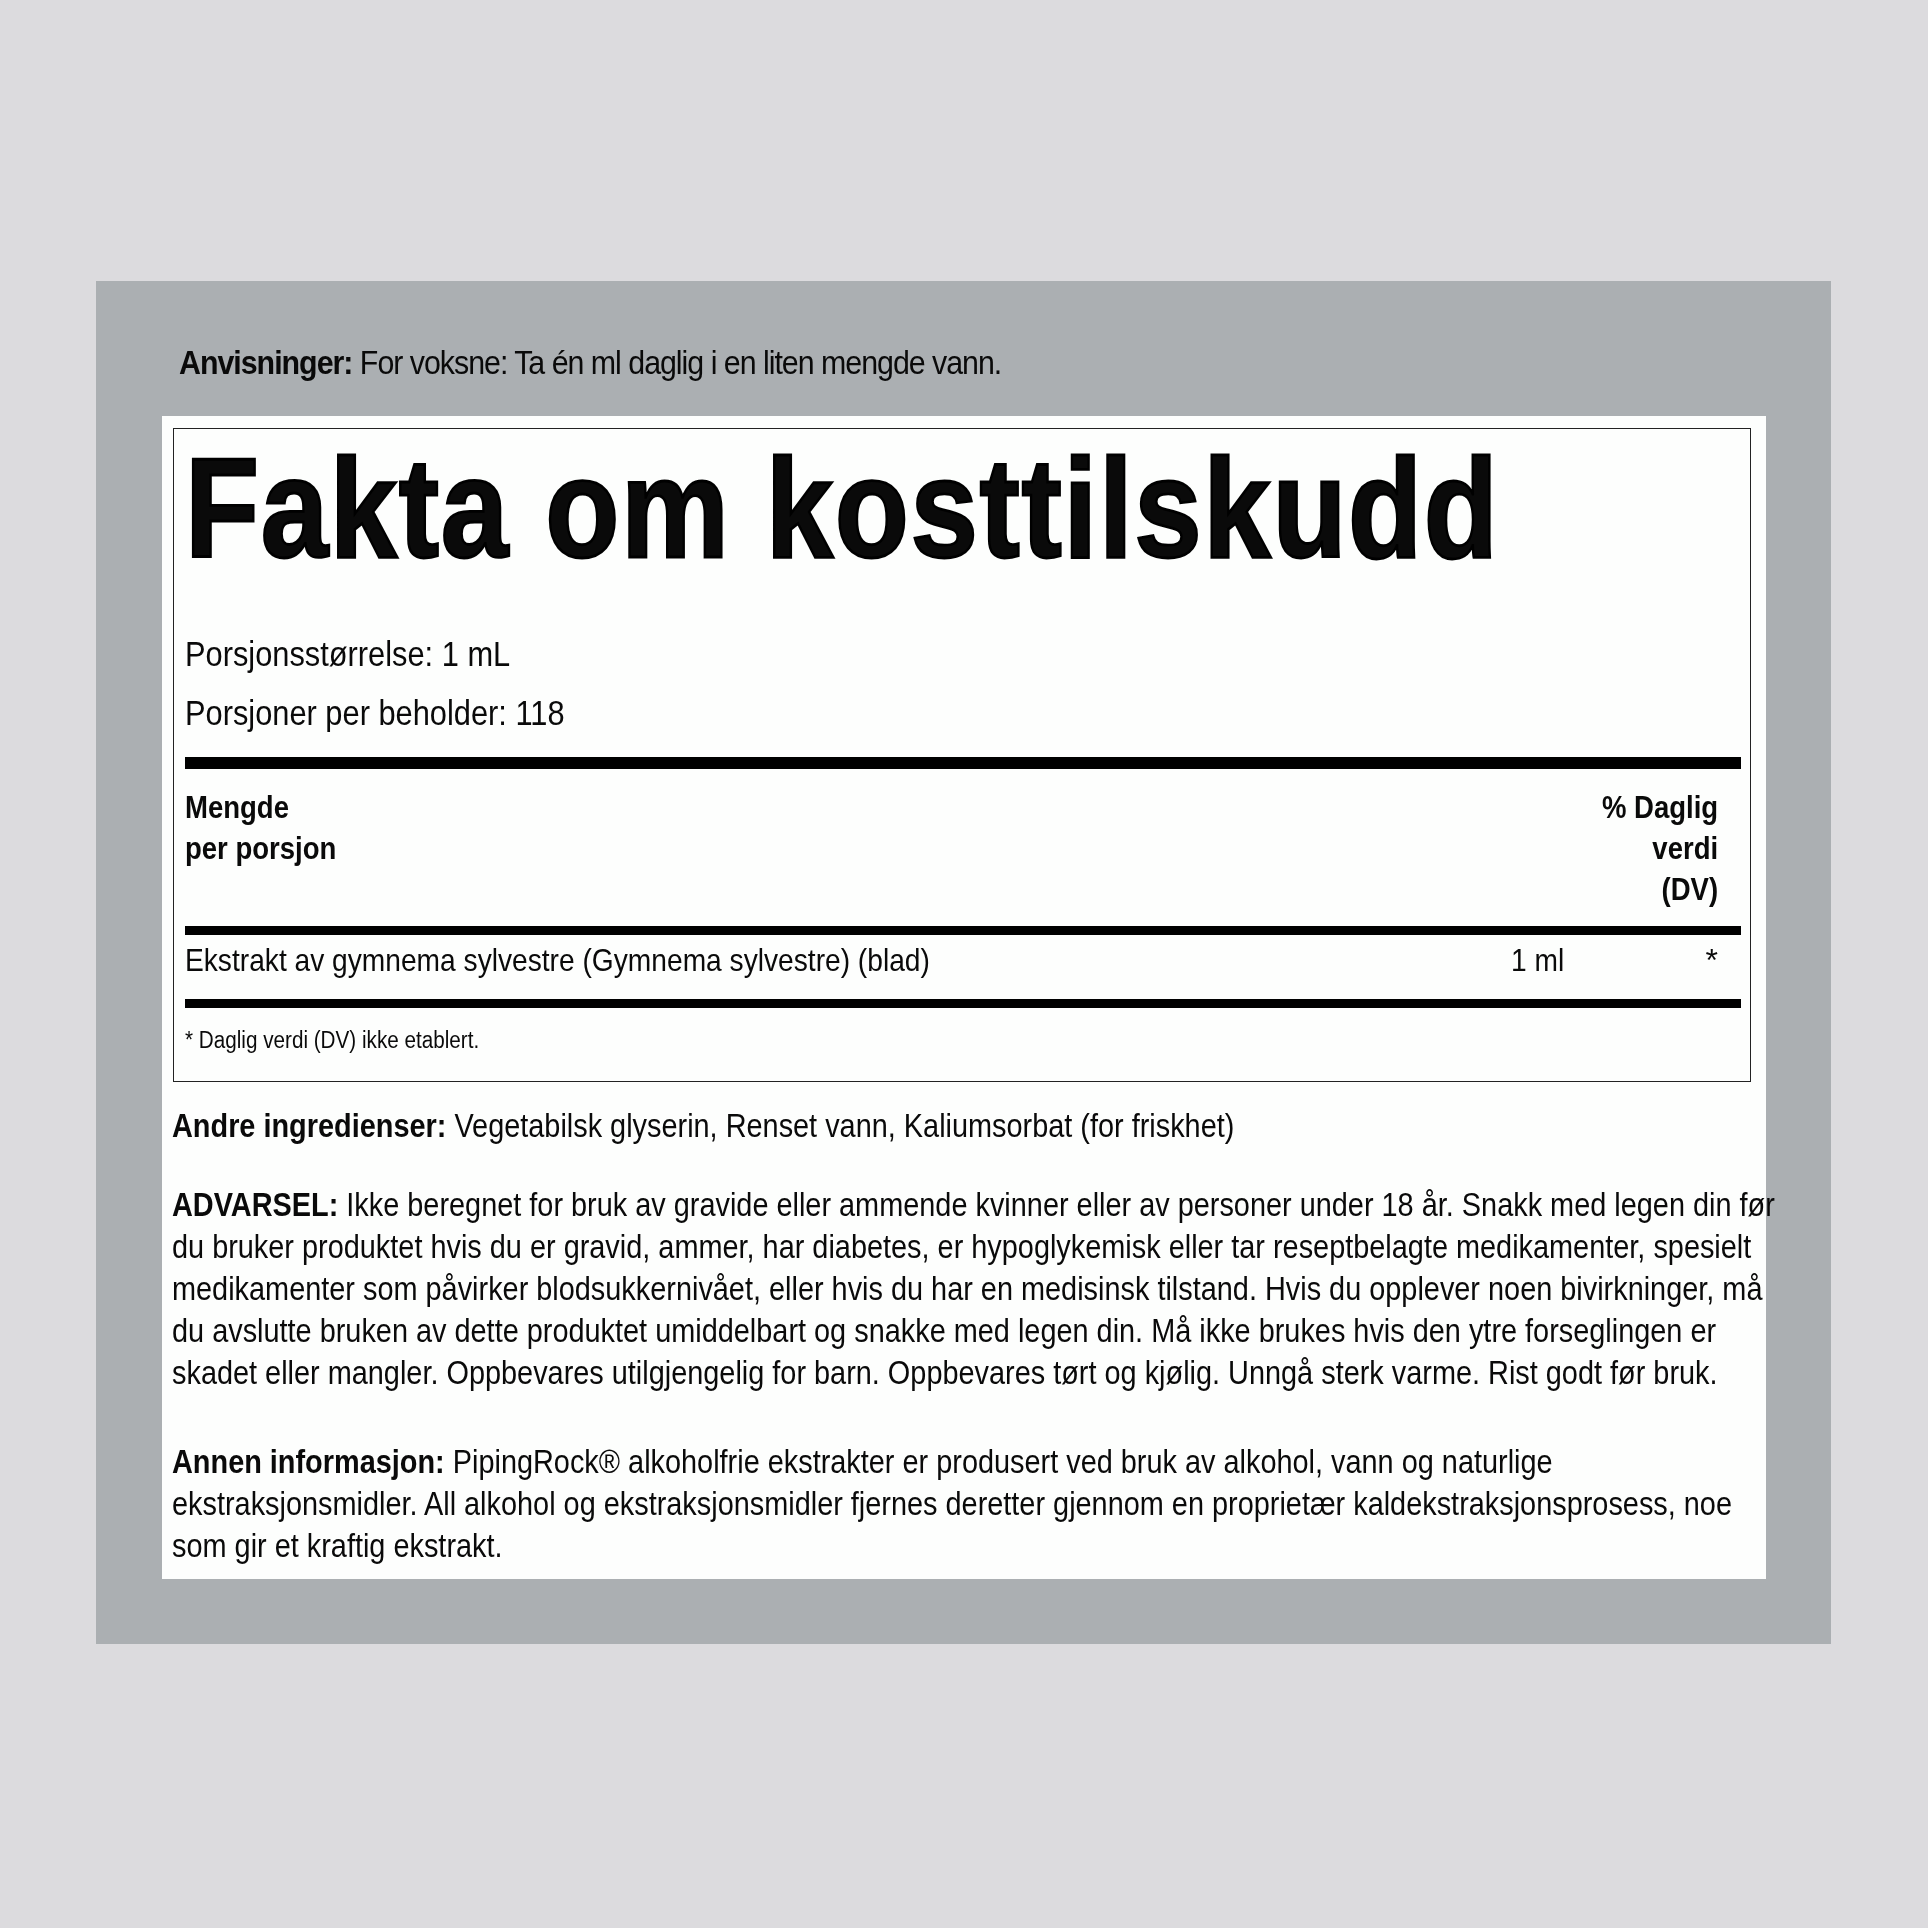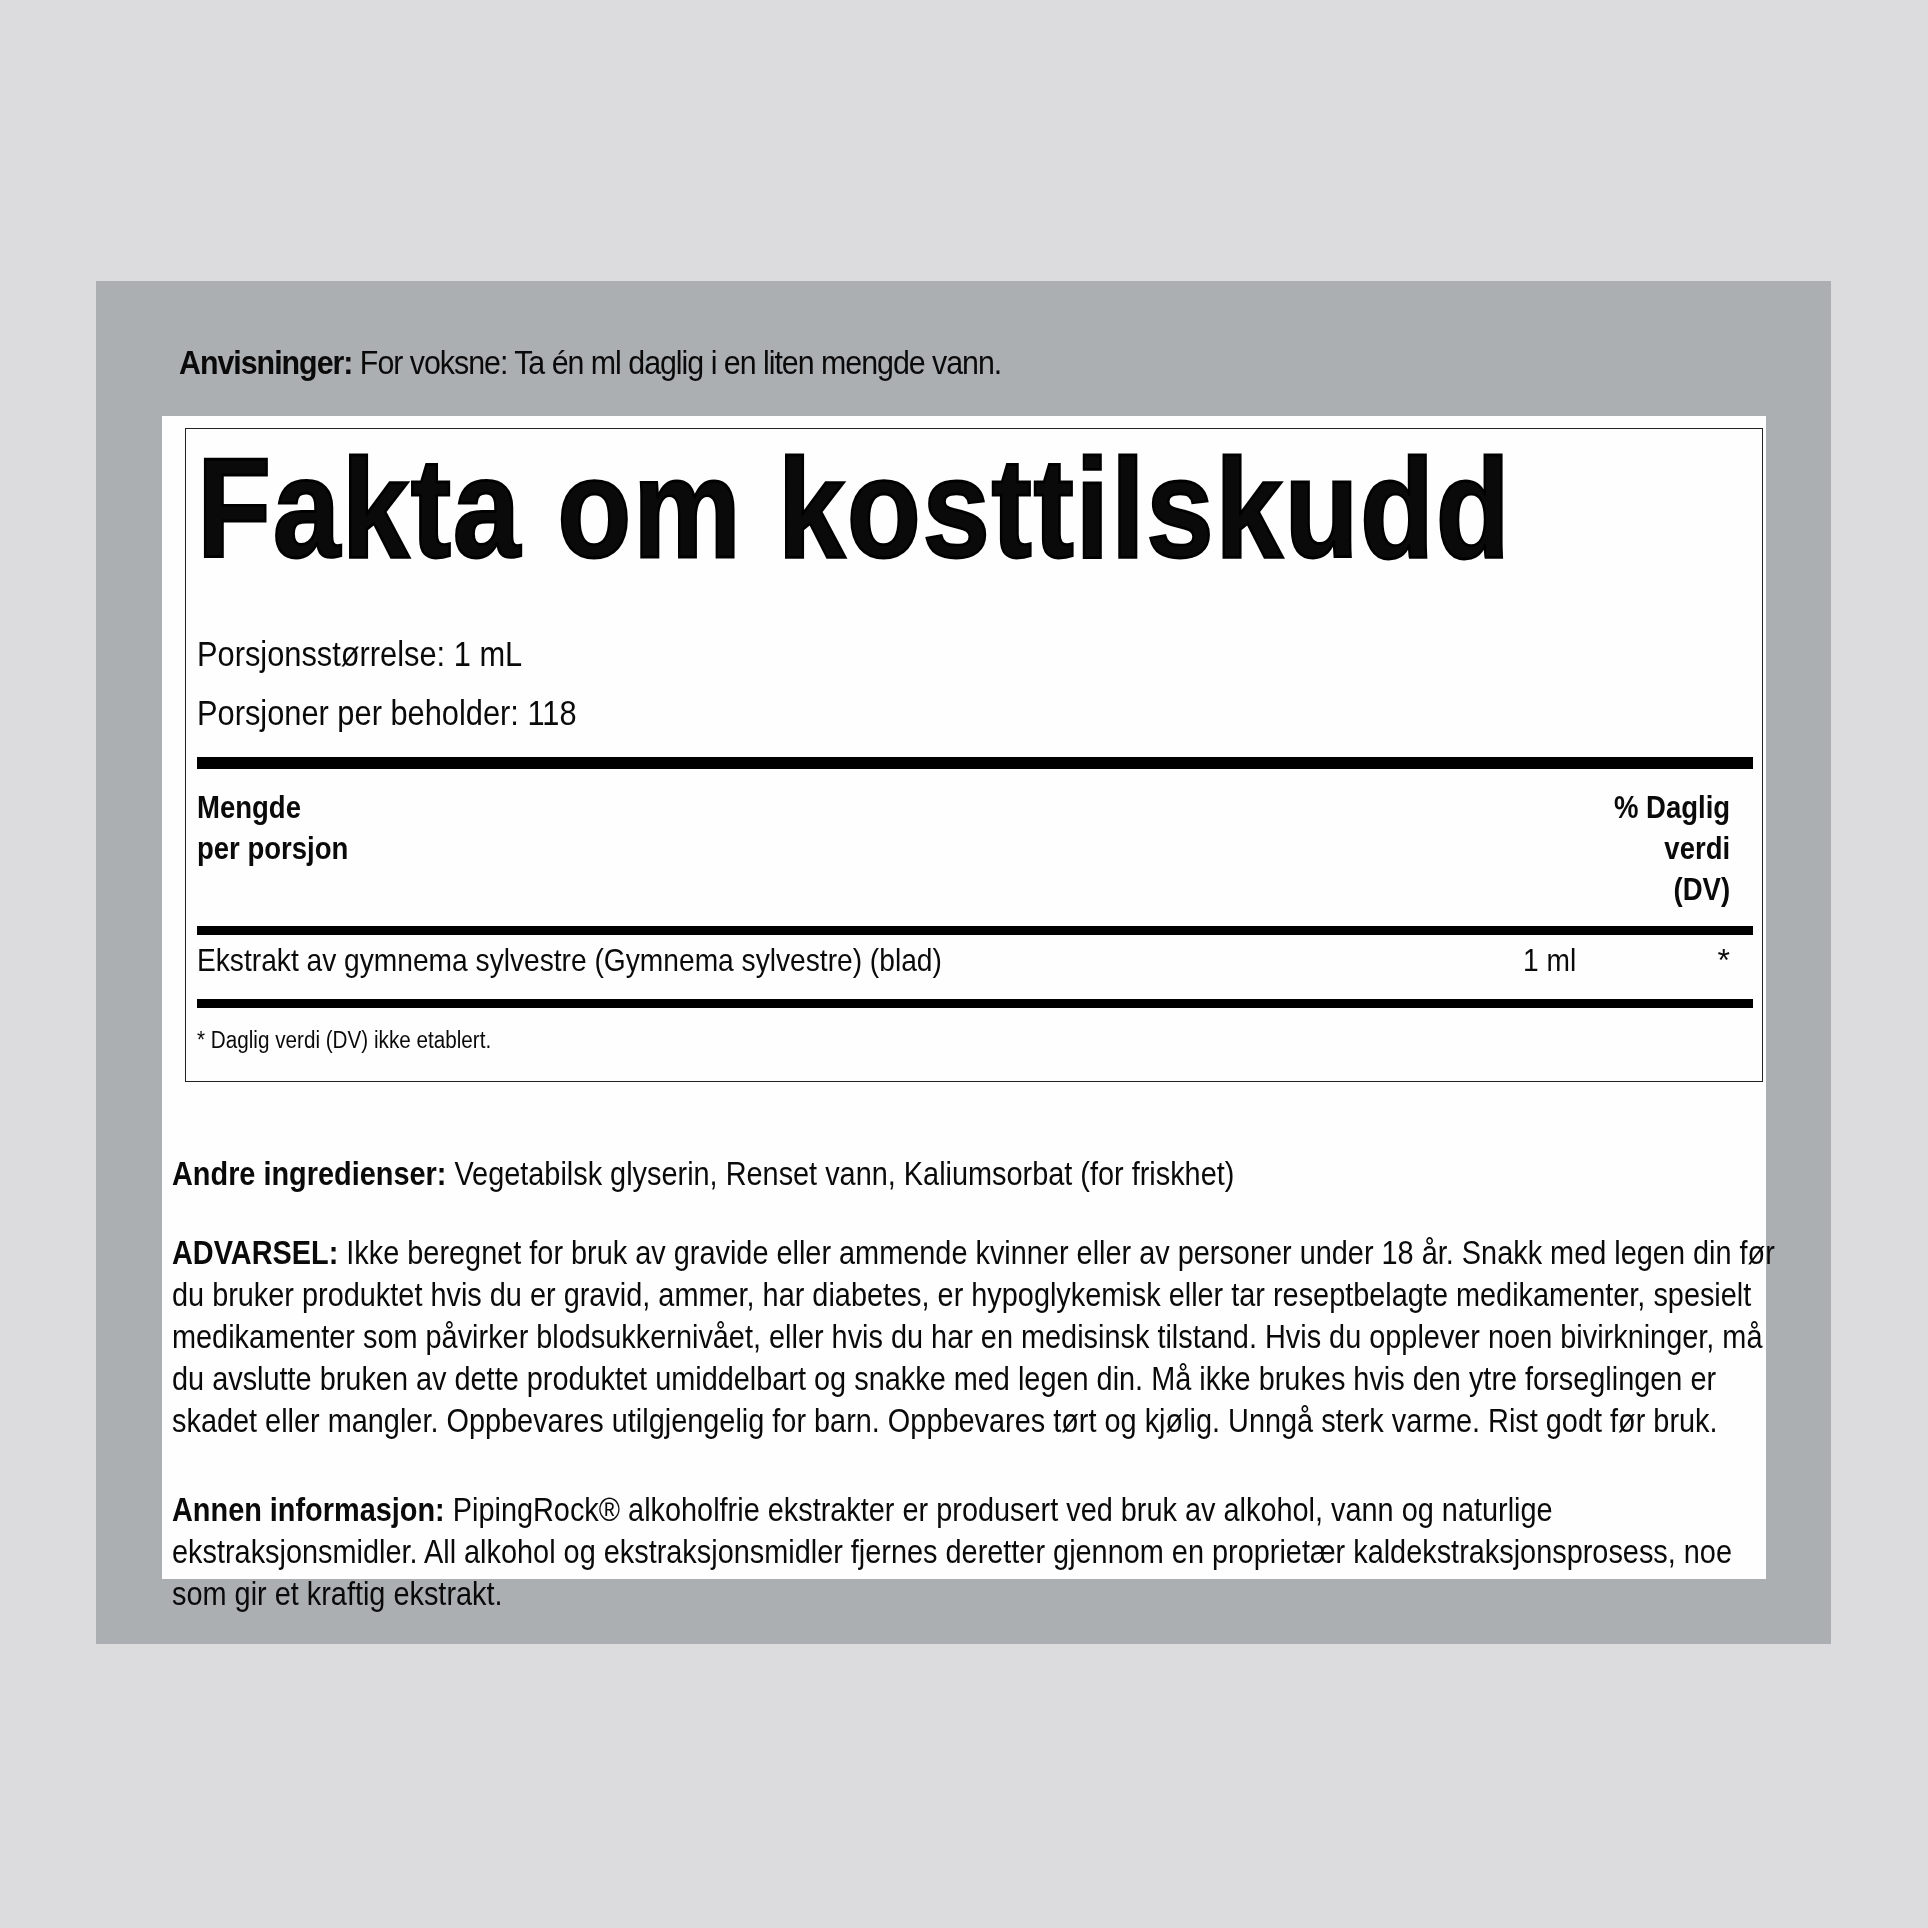--- a/index.html
+++ b/index.html
@@ -22,21 +22,21 @@
     transform: scaleX(0.92); transform-origin: left top;
     white-space: nowrap;
   }
   .bold { font-weight: bold; }
   .card {
     position: absolute; left: 162px; top: 416px;
     width: 1604px; height: 1163px;
     background: #fdfefd;
   }
   .facts {
-    position: absolute; left: 185px; top: 428px;
+    position: absolute; left: 173px; top: 428px;
     width: 1576px; height: 652px;
     border: 1.9px solid #222;
     box-sizing: content-box;
   }
   .title {
     position: absolute; left: 11.3px; top: 9.4px;
     font-size: 141px; font-weight: bold;
     letter-spacing: 1.9px; line-height: 1;
     white-space: nowrap;
     transform: scaleX(0.86); transform-origin: left top;
@@ -61,21 +61,21 @@
   }
   .row-name { left: 11.3px; transform: scaleX(0.88); transform-origin: left top; }
   .row-amt { left: 1337px; transform: scaleX(0.88); transform-origin: left top; }
   .row-dv { right: 32px; }
   .footnote {
     position: absolute; left: 11.3px; top: 598px; font-size: 23.5px;
     transform: scaleX(0.88); transform-origin: left top; white-space: nowrap;
   }
   .para {
     position: absolute; left: 172px; width: 1591px;
-    font-size: 33px; line-height: 42px; margin-top: 48px;
+    font-size: 33px; line-height: 42px;
   }
   .para .inner {
     display: block;
     width: 1836px;
     transform: scaleX(0.875); transform-origin: left top;
   }
 </style>
 </head>
 <body>
 

